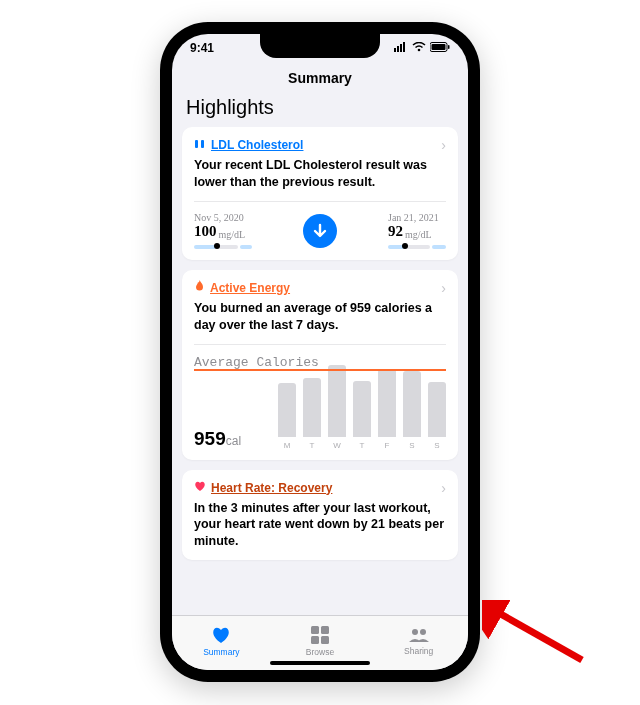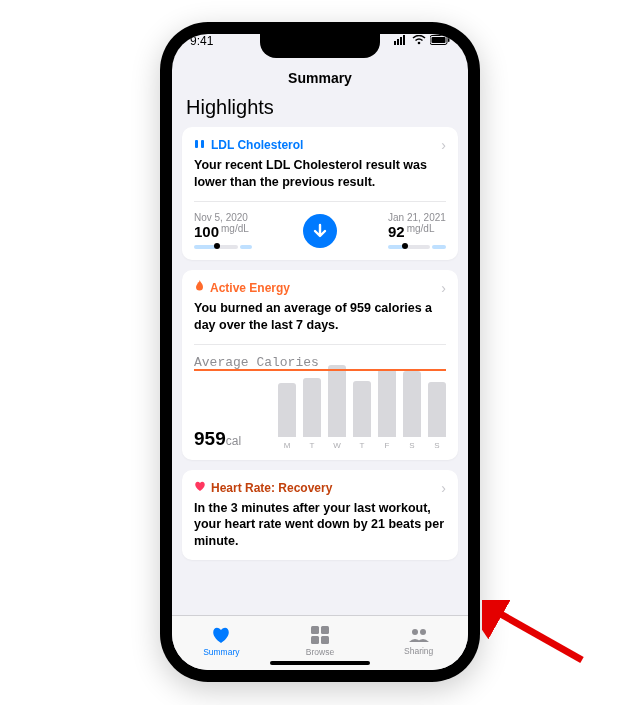--- a/index.html
+++ b/index.html
@@ -31,23 +31,23 @@
   .notch {
     position: absolute;
     top: 0; left: 50%; transform: translateX(-50%);
     width: 120px; height: 24px;
     background: #000;
     border-radius: 0 0 16px 16px;
     z-index: 10;
   }
   .status-bar {
     height: 30px;
-    display: flex; align-items: flex-start; justify-content: space-between;
+    display: flex; align-items: center; justify-content: space-between;
     padding: 0 18px 2px;
-    font-size: 12px; font-weight: 400;
+    font-size: 12px; font-weight: 700;
     color: #000;
   }
   .status-icons { display: flex; gap: 4px; align-items: center; }
   .nav-title {
     text-align: center;
     font-size: 14px; font-weight: 600;
     padding: 6px 0 8px;
   }
   .content {
     flex: 1;
@@ -63,34 +63,34 @@
     background: #fff;
     border-radius: 10px;
     padding: 10px 12px;
     margin-bottom: 10px;
     box-shadow: 0 1px 2px rgba(0,0,0,.04);
   }
   .card-header {
     display: flex; align-items: center; justify-content: space-between;
     margin-bottom: 4px;
   }
-  .card-header-left { display: flex; align-items: center; gap: 5px; font-size: 12px; font-weight: 600; }
+  .card-header-left { display: flex; align-items: center; gap: 5px; font-size: 12px; font-weight: 600; text-decoration: underline; }
   .c-blue { color: #007aff; }
   .c-orange { color: #ff6a2b; }
   .c-red { color: #c2410c; }
   .chev { color: #c7c7cc; font-size: 14px; }
   .card-body {
     font-size: 12.5px; font-weight: 600; line-height: 1.35;
     color: #000;
   }
   .hr { height: 1px; background: #e8e8ea; margin: 10px 0; }
   
-  .ldl-row { display: flex; align-items: center; justify-content: space-between; }
+  .ldl-row { display: flex; align-items: center; justify-content: space-between; font-family: Liberation Serif, serif; }
   .ldl-col { font-size: 10px; color: #8e8e93; font-weight: 500; }
-  .ldl-val { font-size: 15px; font-weight: 700; color: #000; display: flex; align-items: flex-start; gap: 2px; }
+  .ldl-val { font-size: 15px; font-weight: 700; color: #000; display: flex; align-items: flex-end; gap: 2px; }
   .unit { font-size: 10px; font-weight: 500; color: #8e8e93; }
   .trend-down {
     width: 34px; height: 34px; border-radius: 50%;
     background: #007aff; display: flex; align-items:center; justify-content:center;
   }
   .range {
     margin-top: 4px;
     width: 58px; height: 6px; position: relative;
   }
   .range .seg { position:absolute; top:1px; height:4px; border-radius:2px; }

